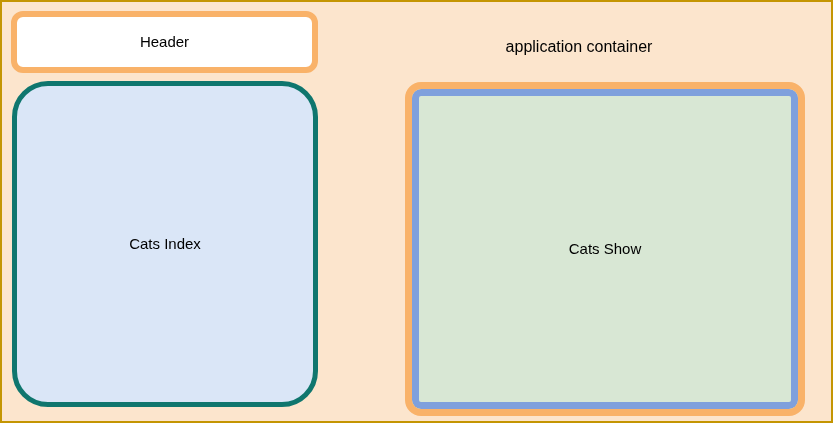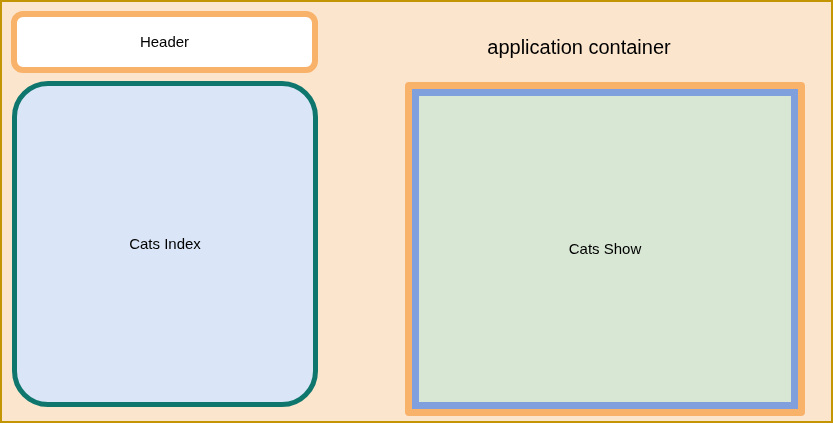--- a/index.html
+++ b/index.html
@@ -21,21 +21,21 @@
     color: #000000;
     font-size: 15px;
     line-height: 1.2;
     white-space: nowrap;
   }
   .container-label {
     position: absolute;
     left: 577px;
     top: 45px;
     transform: translate(-50%, -50%);
-    font-size: 20px;
+    font-size: 16px;
   }
   .box {
     position: absolute;
     box-sizing: border-box;
     display: flex;
     align-items: center;
     justify-content: center;
     text-align: center;
   }
   .header-box {
@@ -57,21 +57,21 @@
     border-radius: 36px;
   }
   .cats-show-box {
     left: 403px;
     top: 80px;
     width: 400px;
     height: 334px;
     background: #D8E7D4;
     border: 7px solid #F9B269;
     box-shadow: inset 0 0 0 7px #7FA0DC;
-    border-radius: 4px;
+    border-radius: 16px;
   }
 </style>
 </head>
 <body>
 
 <div class="canvas">
 
   <div class="label container-label">application container</div>
 
   <div class="box header-box">

